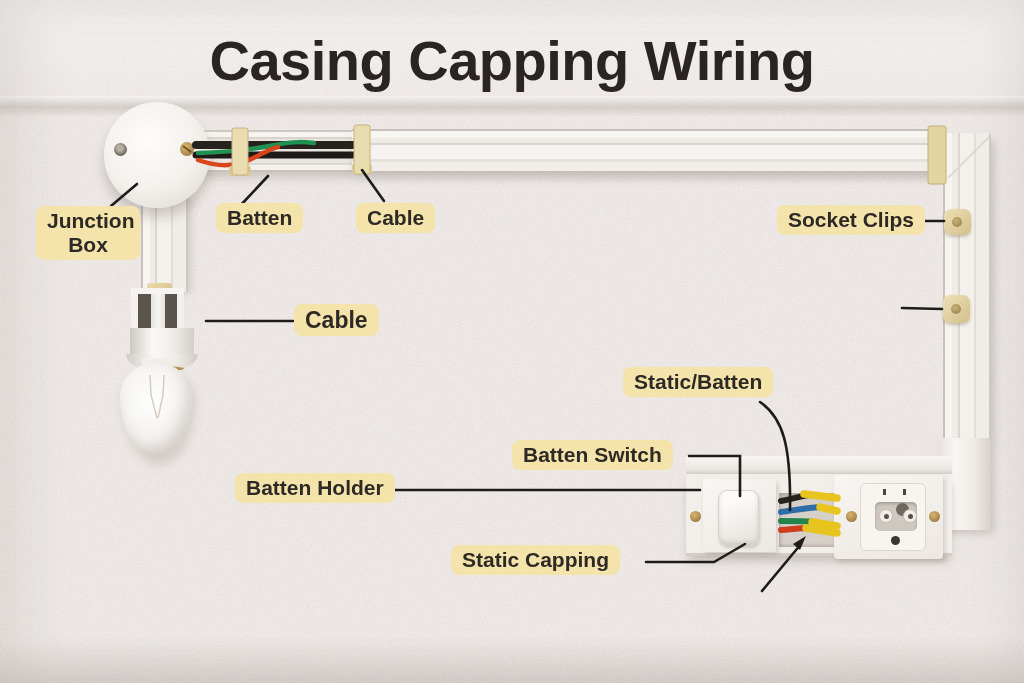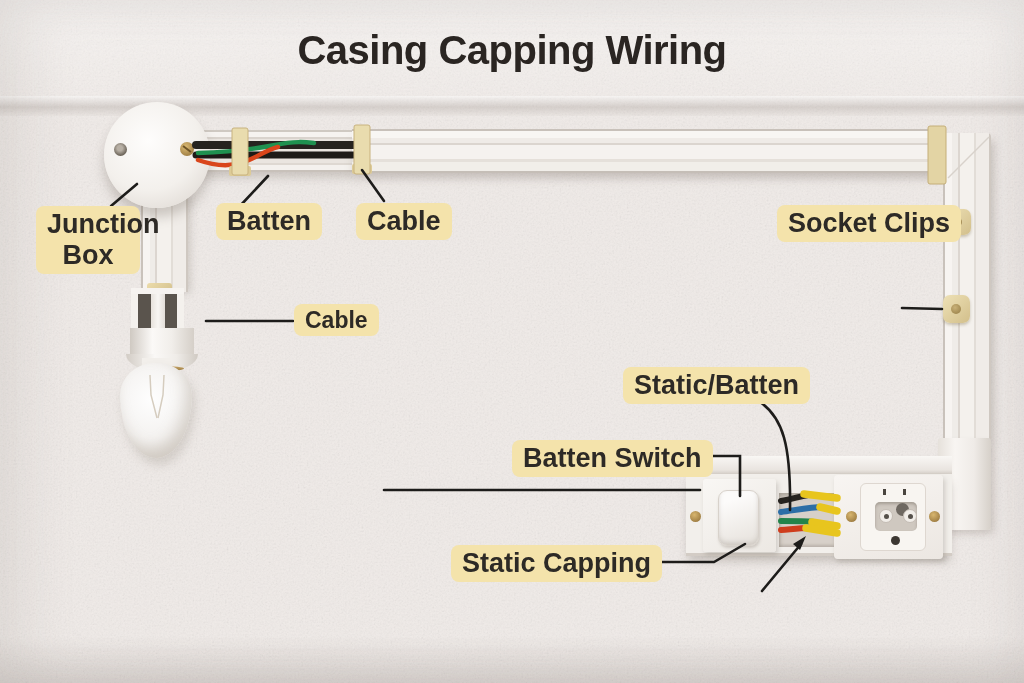--- a/index.html
+++ b/index.html
@@ -13,21 +13,21 @@
     background:linear-gradient(180deg,rgba(255,255,255,.38),rgba(255,255,255,.08));}
   .wall-seam{left:0;top:96px;width:1024px;height:20px;
     background:linear-gradient(180deg,rgba(255,255,255,.45),rgba(158,148,142,.30) 55%,rgba(205,198,192,.12));}
   .wall-bottomshadow{left:0;top:636px;width:1024px;height:47px;
     background:linear-gradient(180deg,rgba(140,130,124,0),rgba(140,130,124,.20));}
   .wall-vignette{left:0;top:0;width:1024px;height:683px;
     box-shadow:inset 28px 0 50px rgba(150,140,134,.14), inset -18px 0 40px rgba(150,140,134,.10);}
 
   
   .title{left:0;top:28px;width:1024px;text-align:center;
-    font-size:40px;font-weight:700;letter-spacing:-.5px;color:#2a2522;}
+    font-size:56px;font-weight:700;letter-spacing:-.5px;color:#2a2522;}
 
   
   .casing-h{left:352px;top:129px;width:591px;height:44px;border-radius:0 3px 3px 0;
     background:linear-gradient(180deg,#c8c1ba 0 2px,#f8f6f3 2px 9px,#efebe7 9px 14px,#dbd5cf 14px 16px,#f5f2ef 16px 30px,#e5e0da 30px 33px,#f1eee9 33px 42px,#c5beb7 42px 44px);
     box-shadow:0 8px 9px -3px rgba(120,110,100,.35);}
   .casing-open{left:188px;top:130px;width:170px;height:42px;
     background:linear-gradient(180deg,#cfc9c2 0 2px,#f6f3f0 2px 7px,#d9d3cd 7px 9px,#eae5e0 9px 33px,#ded8d2 33px 35px,#f4f1ee 35px 40px,#c8c1ba 40px 42px);
     box-shadow:0 8px 9px -3px rgba(120,110,100,.3);}
   .casing-v-right{left:943px;top:133px;width:48px;height:310px;
     background:linear-gradient(90deg,#c9c2bb 0 2px,#f7f4f1 2px 9px,#efece8 9px 15px,#dcd6d0 15px 17px,#f4f1ed 17px 31px,#e2ddd7 31px 33px,#f0ece8 33px 46px,#cfc8c1 46px 48px);
@@ -104,21 +104,21 @@
   .socket-recess{left:875px;top:502px;width:42px;height:29px;border-radius:5px;
     background:#cfc8c0;box-shadow:inset 0 2px 3px rgba(90,80,70,.35);}
   .hole-round{border-radius:50%;}
   .hole-side{width:14px;height:14px;background:#f1ede8;border:1px solid #c4bcb4;}
   .hole-dot{position:absolute;left:4px;top:4px;width:5px;height:5px;border-radius:50%;background:#55504a;}
   .hole-center{width:13px;height:13px;background:#6e6861;}
   .socket-mark{width:3px;height:6px;background:#4a453f;}
   .socket-bottom-hole{left:891px;top:536px;width:9px;height:9px;border-radius:50%;background:#3c3732;}
 
   
-  .lbl{background:#f4e3ab;color:#2d2a26;font-weight:700;font-size:27px;line-height:1.14;
+  .lbl{background:#f4e3ab;color:#2d2a26;font-weight:700;font-size:21px;line-height:1.14;
     padding:3px 11px;border-radius:8px;white-space:nowrap;}
   .lbl.center{text-align:center;white-space:normal;}
 
   svg.overlay{position:absolute;left:0;top:0;pointer-events:none;}
 </style>
 </head>
 <body>
 
 <div id="stage">
 
@@ -237,15 +237,16 @@
   <div class="abs lbl center" style="left:36px;top:206px;width:104px">
     <span>Junction</span><br>
     <span>Box</span>
   </div>
   <div class="abs lbl" style="left:216px;top:203px">Batten</div>
   <div class="abs lbl" style="left:356px;top:203px">Cable</div>
   <div class="abs lbl" style="left:777px;top:205px">Socket Clips</div>
   <div class="abs lbl" style="left:294px;top:304px;font-size:23px">Cable</div>
   <div class="abs lbl" style="left:623px;top:367px">Static/Batten</div>
   <div class="abs lbl" style="left:512px;top:440px">Batten Switch</div>
+  <div class="abs lbl" style="left:235px;top:473px">Batten Holder</div>
   <div class="abs lbl" style="left:451px;top:545px">Static Capping</div>
 
 </div>
 
 </body></html>

